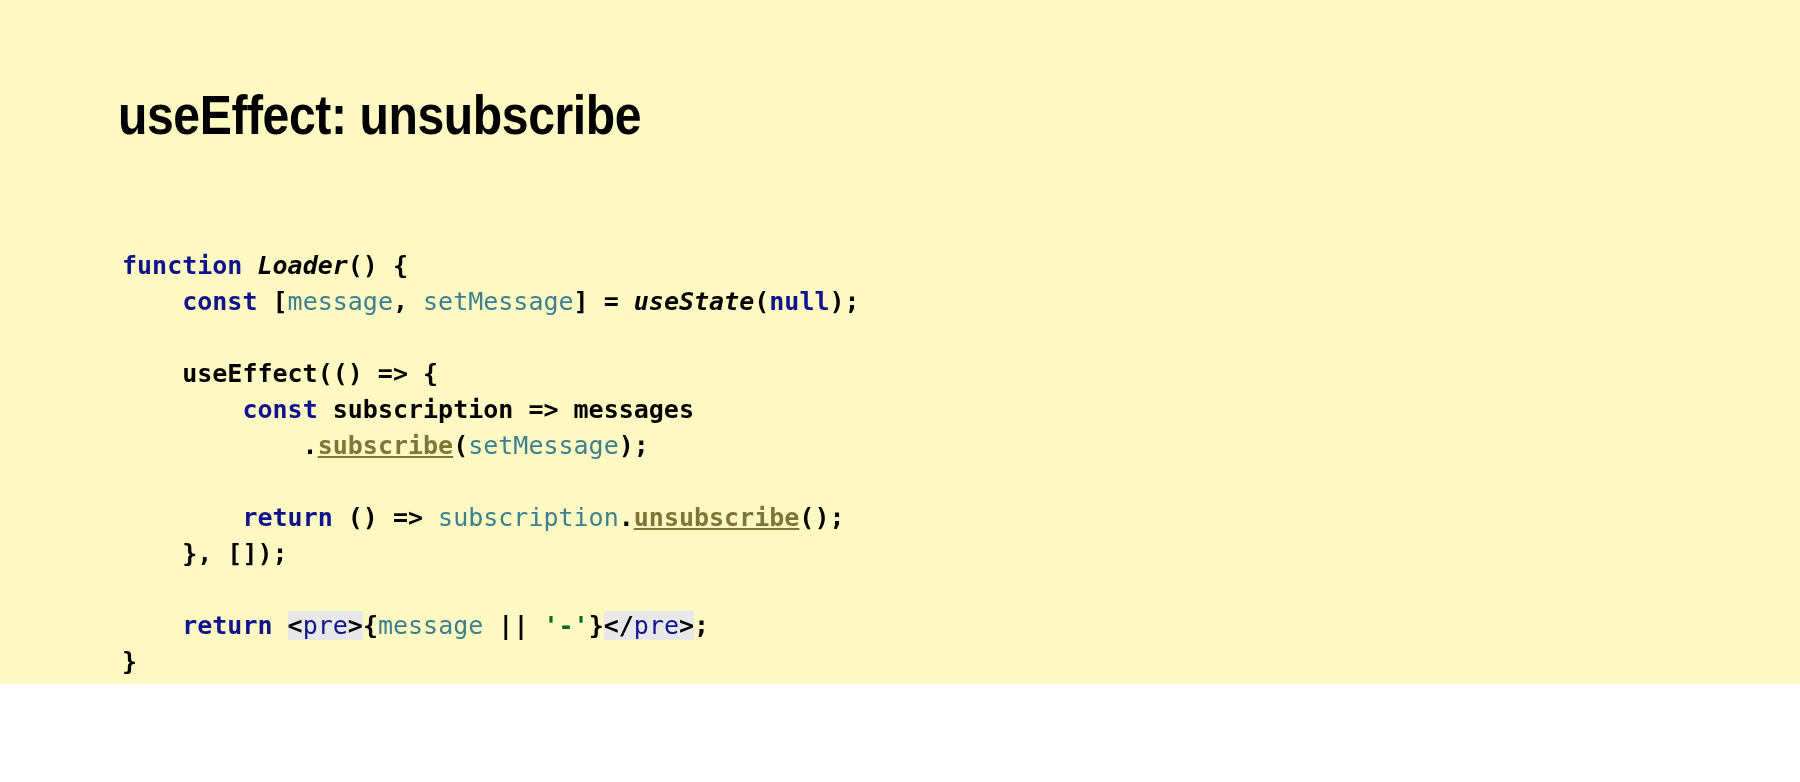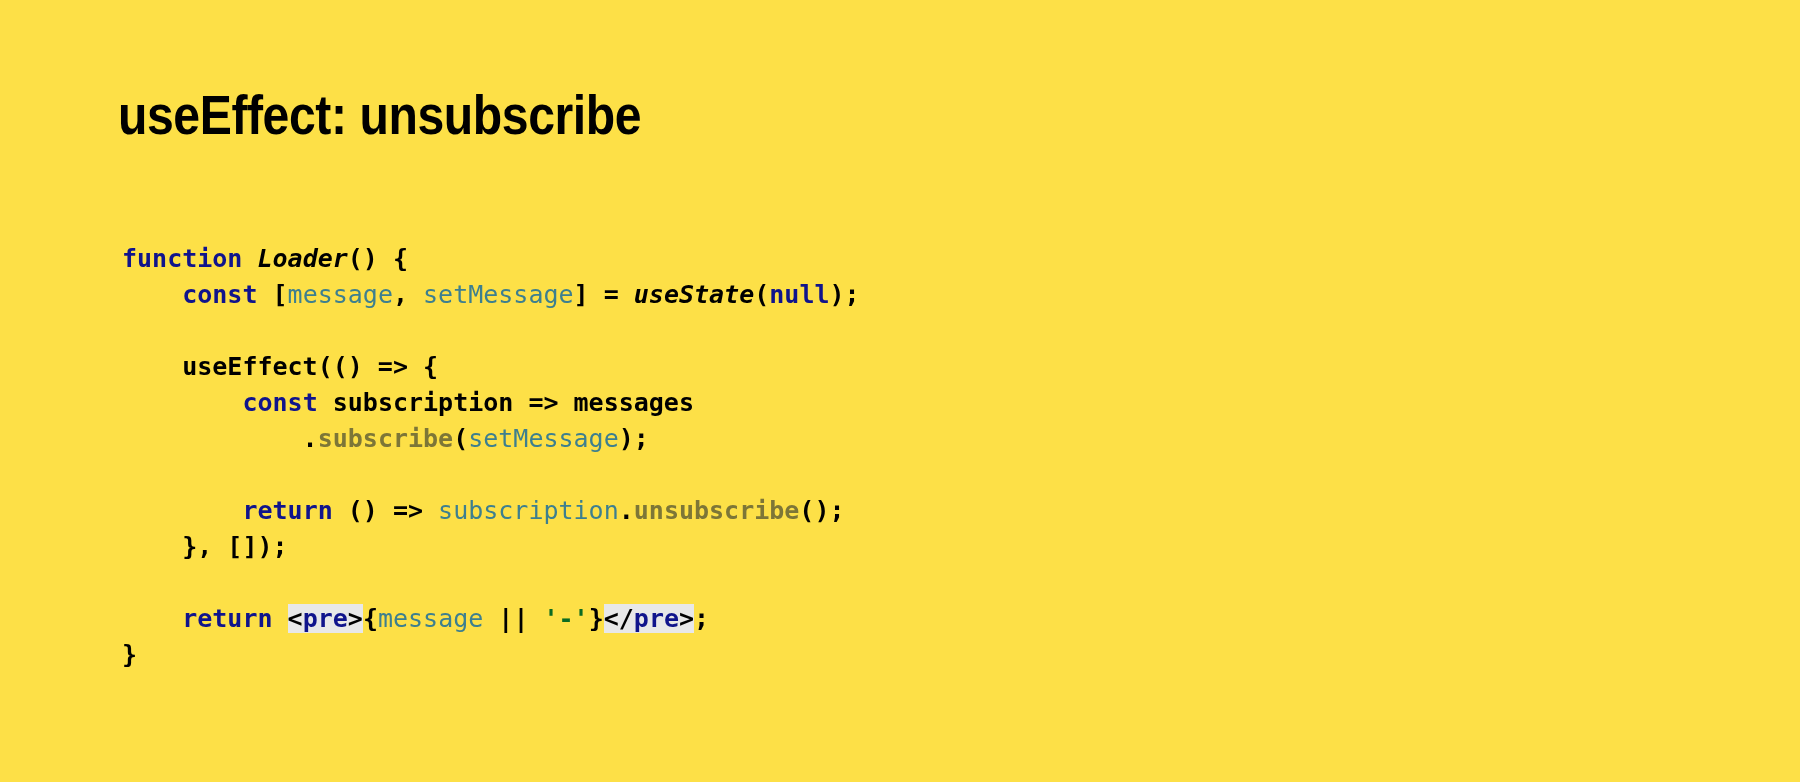--- a/index.html
+++ b/index.html
@@ -12,22 +12,22 @@
     width: 1800px;
     height: 782px;
     overflow: hidden;
     font-family: "Liberation Sans", sans-serif;
     -webkit-font-smoothing: antialiased;
   }
 
   .slide {
     position: relative;
     width: 1800px;
-    height: 782px;
-    background: #fde047;
+    height: 684px;
+    background: #fef9c3;
     box-sizing: border-box;
   }
 
   .slide-title {
     position: absolute;
     left: 118px;
     top: 47px;
     font-family: "Liberation Sans", sans-serif;
     font-weight: 700;
     font-size: 56px;
@@ -35,42 +35,42 @@
     letter-spacing: -0.5px;
     color: #000000;
     transform: scaleX(0.86);
     transform-origin: left top;
     white-space: nowrap;
   }
 
   .code-block {
     position: absolute;
     left: 122px;
-    top: 241px;
+    top: 248px;
     font-family: "DejaVu Sans Mono", "Liberation Mono", monospace;
     font-size: 25px;
     line-height: 36px;
     color: #000000;
     white-space: pre;
     letter-spacing: 0px;
   }
 
   .code-line {
     white-space: pre;
     min-height: 36px;
   }
 
   
   .tok-kw      { color: #10148c; font-weight: 700; }
   .tok-plain   { color: #000000; font-weight: 700; }
   .tok-name    { color: #000000; font-weight: 700; font-style: italic; }
   .tok-var     { color: #3d7f8f; font-weight: 400; }
-  .tok-fn      { color: #7d7637; font-weight: 700; }
+  .tok-fn      { color: #7d7637; font-weight: 700; text-decoration: underline; }
   .tok-str     { color: #0b6b22; font-weight: 700; }
-  .tok-tag     { color: #10148c; font-weight: 700; background: #e8e8e8; }
+  .tok-tag     { color: #10148c; font-weight: 400; background: #e8e8e8; }
   .tok-punct-hl{ color: #000000; font-weight: 700; background: #e8e8e8; }
 </style>
 </head>
 <body>
 
 <div class="slide">
 
   <h1 class="slide-title">useEffect: unsubscribe</h1>
 
   <div class="code-block" id="code-block"><div class="code-line"><span class="tok-kw">function</span><span class="tok-plain"> </span><span class="tok-name">Loader</span><span class="tok-plain">() {</span></div><div class="code-line"><span class="tok-plain">    </span><span class="tok-kw">const</span><span class="tok-plain"> [</span><span class="tok-var">message</span><span class="tok-plain">, </span><span class="tok-var">setMessage</span><span class="tok-plain">] = </span><span class="tok-name">useState</span><span class="tok-plain">(</span><span class="tok-kw">null</span><span class="tok-plain">);</span></div><div class="code-line"><span class="tok-plain"> </span></div><div class="code-line"><span class="tok-plain">    useEffect(() =&gt; {</span></div><div class="code-line"><span class="tok-plain">        </span><span class="tok-kw">const</span><span class="tok-plain"> subscription =&gt; messages</span></div><div class="code-line"><span class="tok-plain">            .</span><span class="tok-fn">subscribe</span><span class="tok-plain">(</span><span class="tok-var">setMessage</span><span class="tok-plain">);</span></div><div class="code-line"><span class="tok-plain"> </span></div><div class="code-line"><span class="tok-plain">        </span><span class="tok-kw">return</span><span class="tok-plain"> () =&gt; </span><span class="tok-var">subscription</span><span class="tok-plain">.</span><span class="tok-fn">unsubscribe</span><span class="tok-plain">();</span></div><div class="code-line"><span class="tok-plain">    }, []);</span></div><div class="code-line"><span class="tok-plain"> </span></div><div class="code-line"><span class="tok-plain">    </span><span class="tok-kw">return</span><span class="tok-plain"> </span><span class="tok-punct-hl">&lt;</span><span class="tok-tag">pre</span><span class="tok-punct-hl">&gt;</span><span class="tok-plain">{</span><span class="tok-var">message</span><span class="tok-plain"> || </span><span class="tok-str">'-'</span><span class="tok-plain">}</span><span class="tok-punct-hl">&lt;/</span><span class="tok-tag">pre</span><span class="tok-punct-hl">&gt;</span><span class="tok-plain">;</span></div><div class="code-line"><span class="tok-plain">}</span></div></div>

